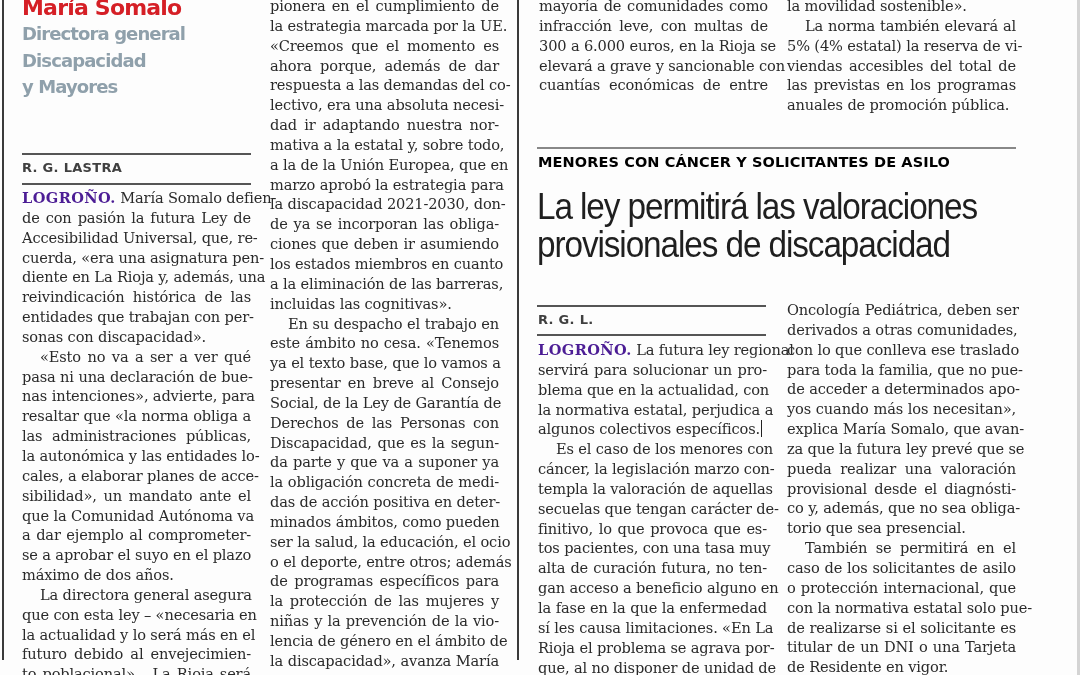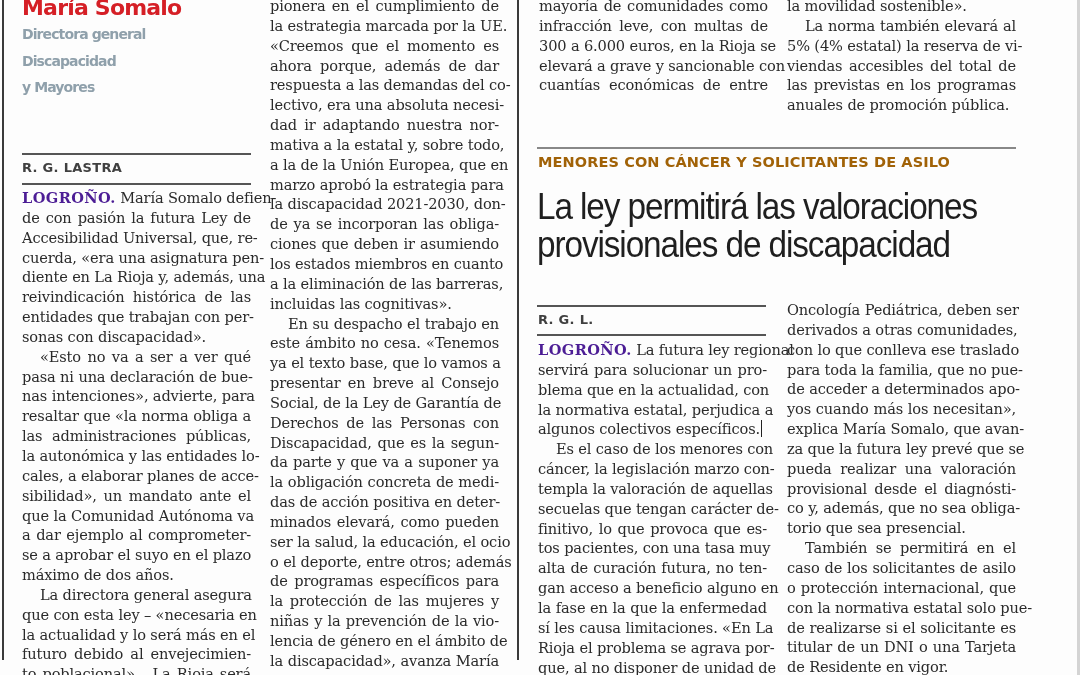--- a/index.html
+++ b/index.html
@@ -21,30 +21,30 @@
   .body-text .ln.last { text-align-last:left; }
   .body-text .ln.indent { padding-left:18px; }
   .dateline { font-variant:small-caps; letter-spacing:0.4px; color:#4c1d95;font-weight:bold; }
 
   .name-red {
     font-family:"DejaVu Sans", sans-serif; font-weight:bold; color:#d51f26;
     font-size:22px; line-height:24px; letter-spacing:-0.8px; position:absolute; left:22px; top:-4px;
   }
   .role-grey {
     font-family:"DejaVu Sans", sans-serif; font-weight:bold; color:#8fa0ab;
-    font-size:14px; line-height:26.5px; letter-spacing:-0.9px; position:absolute; left:22px; top:21px;
+    font-size:18px; line-height:26.5px; letter-spacing:-0.9px; position:absolute; left:22px; top:21px;
   }
   .hrule { position:absolute; height:2px; background:#555; }
   .byline {
     position:absolute; font-family:"DejaVu Sans", sans-serif; font-weight:bold;
     font-size:13px; letter-spacing:0.3px; color:#404040;
   }
   .kicker {
     position:absolute; font-family:"DejaVu Sans", sans-serif; font-weight:bold;
-    color:#a16207; font-size:14.5px; letter-spacing:0.1px;
+    color:#000000; font-size:14.5px; letter-spacing:0.1px;
   }
   .headline {
     position:absolute; font-family:"Liberation Sans", sans-serif; font-weight:normal;
     color:#1f1f1f; font-size:37px; line-height:38px; letter-spacing:-1.2px;
     transform:scaleX(0.9); transform-origin:left top;
   }
   .cursor { display:inline-block; width:1px; height:17px; background:#222; vertical-align:-3px; margin-left:1px; }
 </style>
 </head>
 <body>
@@ -113,21 +113,21 @@
   <span class="ln indent">En su despacho el trabajo en</span>
   <span class="ln">este ámbito no cesa. «Tenemos</span>
   <span class="ln">ya el texto base, que lo vamos a</span>
   <span class="ln">presentar en breve al Consejo</span>
   <span class="ln">Social, de la Ley de Garantía de</span>
   <span class="ln">Derechos de las Personas con</span>
   <span class="ln">Discapacidad, que es la segun-</span>
   <span class="ln">da parte y que va a suponer ya</span>
   <span class="ln">la obligación concreta de medi-</span>
   <span class="ln">das de acción positiva en deter-</span>
-  <span class="ln">minados elevará, como pueden</span>
+  <span class="ln">minados ámbitos, como pueden</span>
   <span class="ln">ser la salud, la educación, el ocio</span>
   <span class="ln">o el deporte, entre otros; además</span>
   <span class="ln">de programas específicos para</span>
   <span class="ln">la protección de las mujeres y</span>
   <span class="ln">niñas y la prevención de la vio-</span>
   <span class="ln">lencia de género en el ámbito de</span>
   <span class="ln">la discapacidad», avanza María</span>
   <span class="ln last">Somalo.</span>
 </div>
 

